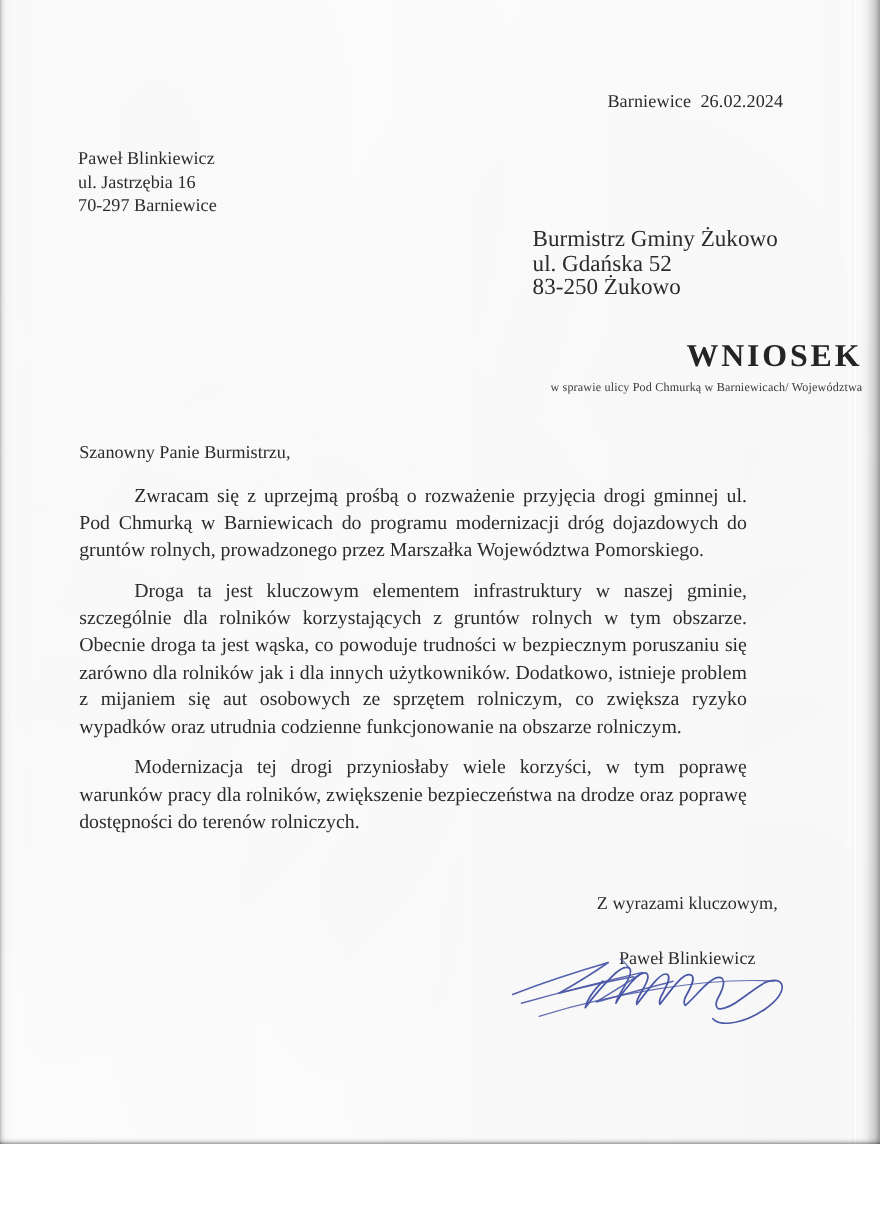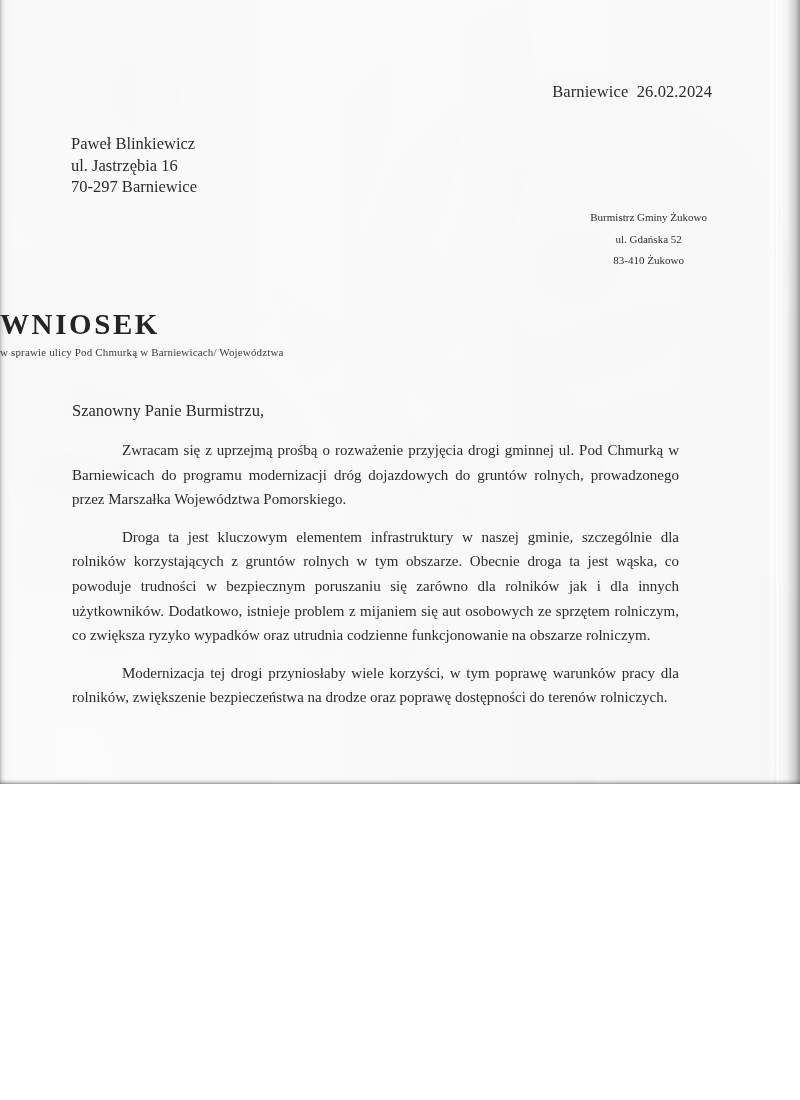--- a/index.html
+++ b/index.html
@@ -5,21 +5,21 @@
 <style>
   html, body {
     margin: 0;
     padding: 0;
     background: #ffffff;
   }
 
   .page {
     position: relative;
     width: 800px;
-    height: 784px;
+    height: 1040px;
     margin: 0;
     background:
       linear-gradient(90deg,
         #bdbdbd 0px, #e2e2e2 2px, #f6f6f6 5px,
         #fbfbfb 12px, #fcfcfc 40%, #fafafa 70%,
         #f9f9f9 96%, #ffffff 97.2%, #f2f2f2 98.4%,
         #cfcfcf 99.4%, #9a9a9a 100%);
     overflow: hidden;
     font-family: "Liberation Serif", "DejaVu Serif", serif;
     color: #2b2b2b;
@@ -83,32 +83,32 @@
     left: 71px;
     font-size: 16.5px;
     line-height: 21.5px;
   }
   .sender div { white-space: pre; }
 
   .recipient {
     position: absolute;
     top: 207px;
     right: 93px;
-    font-size: 11px;
+    font-size: 21px;
     line-height: 21.5px;
-    text-align: center;
+    text-align: left;
   }
   .recipient div { white-space: pre; }
 
   .title-block {
     position: absolute;
     top: 308px;
-    left: 0;
+    left: 12px;
     width: 772px;
-    text-align: left;
+    text-align: right;
   }
   .doc-title {
     font-size: 29px;
     font-weight: bold;
     letter-spacing: 2.6px;
     color: #242424;
   }
   .doc-subtitle {
     margin-top: 5px;
     font-size: 11px;
@@ -121,21 +121,21 @@
     top: 401px;
     left: 72px;
     font-size: 16.5px;
   }
 
   .body {
     position: absolute;
     top: 438px;
     left: 72px;
     width: 607px;
-    font-size: 15px;
+    font-size: 18px;
     line-height: 24.6px;
     text-align: justify;
     text-justify: inter-word;
   }
   .body p {
     margin: 0 0 13px 0;
     text-indent: 50px;
   }
   .body p:last-child { margin-bottom: 0; }
 
@@ -175,21 +175,21 @@
 
     <div class="sender">
       <div>Paweł Blinkiewicz</div>
       <div>ul. Jastrzębia 16</div>
       <div>70-297 Barniewice</div>
     </div>
 
     <div class="recipient">
       <div>Burmistrz Gminy Żukowo</div>
       <div>ul. Gdańska 52</div>
-      <div>83-410 Żukowo</div>
+      <div>83-250 Żukowo</div>
     </div>
 
     <div class="title-block">
       <div class="doc-title">WNIOSEK</div>
       <div class="doc-subtitle">w sprawie ulicy Pod Chmurką w Barniewicach/ Województwa</div>
     </div>
 
     <div class="salutation">Szanowny Panie Burmistrzu,</div>
 
     <div class="body">

